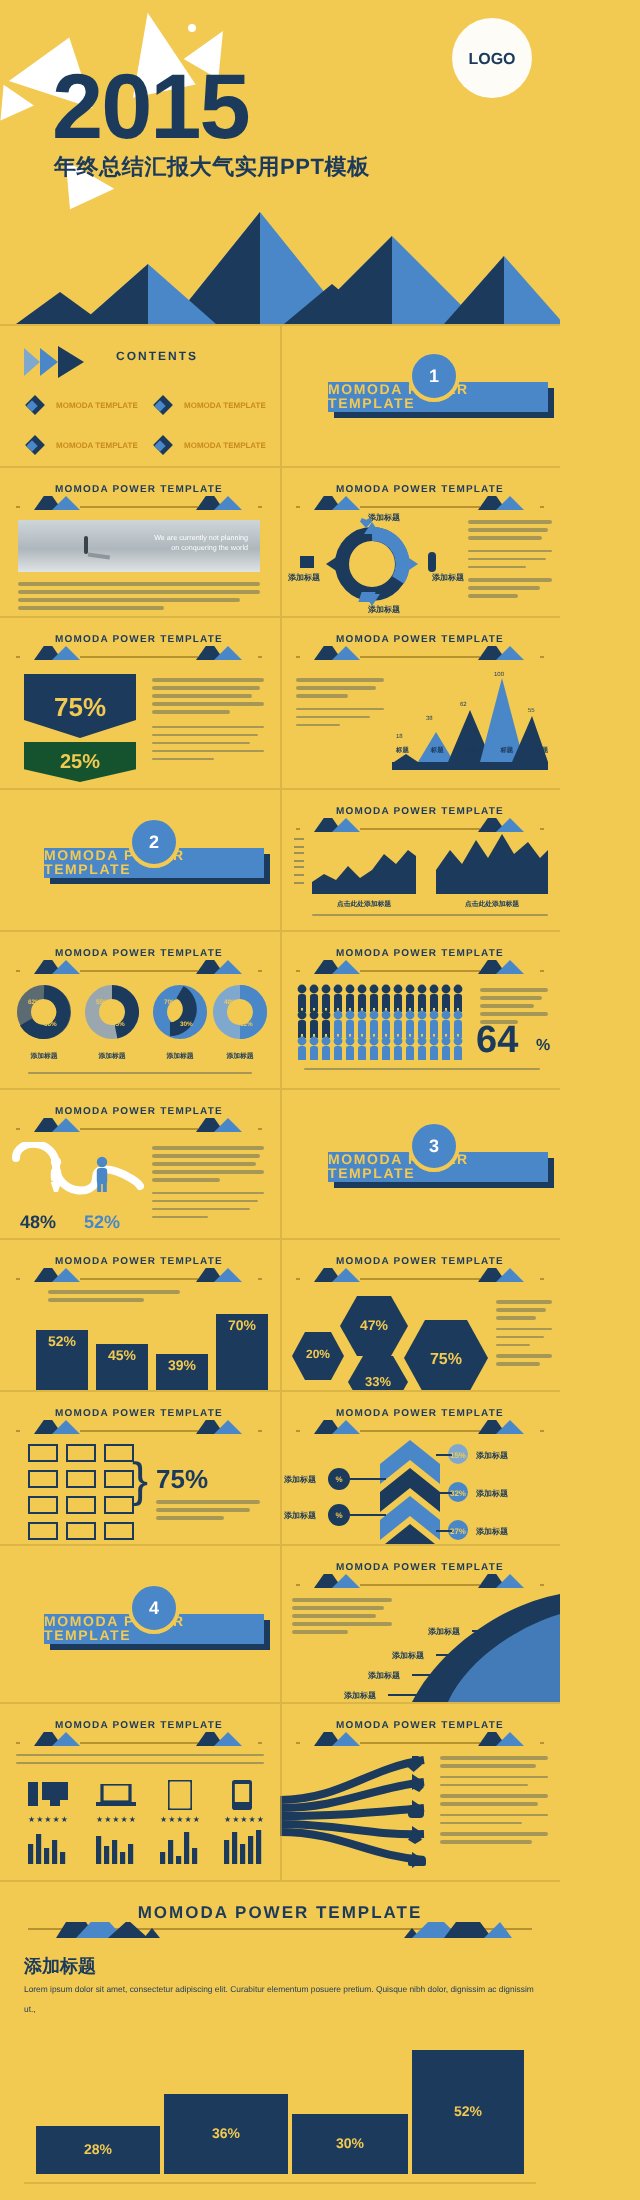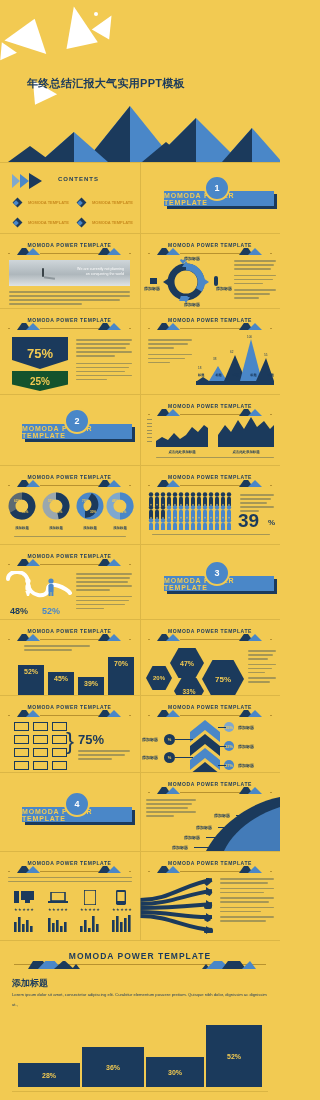--- a/index.html
+++ b/index.html
@@ -57,20 +57,24 @@
 <div class="deck">
 
   <div class="slide cover">
     <div class="tri" style="left:8px;top:18px;border-left:22px solid transparent;border-right:22px solid transparent;border-bottom:30px solid #ffffff;transform:rotate(18deg);"></div>
     <div class="tri" style="left:62px;top:6px;border-left:16px solid transparent;border-right:16px solid transparent;border-bottom:40px solid #ffffff;transform:rotate(-12deg);"></div>
     <div class="tri" style="left:96px;top:14px;border-left:10px solid transparent;border-right:10px solid transparent;border-bottom:22px solid #ffffff;transform:rotate(30deg);"></div>
     <div class="tri" style="left:26px;top:86px;border-left:14px solid transparent;border-right:14px solid transparent;border-bottom:20px solid #ffffff;transform:rotate(-150deg);"></div>
     <div class="tri" style="left:0px;top:44px;border-left:9px solid transparent;border-right:9px solid transparent;border-bottom:16px solid #ffffff;transform:rotate(95deg);"></div>
     <div style="position:absolute;left:94px;top:12px;width:4px;height:4px;background:#fff;border-radius:50%;"></div>
 
+    <div class="logo">
+      <span>LOGO</span>
+    </div>
+    <div class="year">2015</div>
     <div class="sub">年终总结汇报大气实用PPT模板</div>
 
     <svg class="mts" viewBox="0 0 280 60" preserveAspectRatio="none">
       <polygon points="130,4 175,60 85,60" fill="#4A87C8"></polygon>
       <polygon points="130,4 130,60 85,60" fill="#1B3A5C"></polygon>
       <polygon points="196,16 240,60 152,60" fill="#4A87C8"></polygon>
       <polygon points="196,16 196,60 152,60" fill="#1B3A5C"></polygon>
       <polygon points="252,26 282,60 222,60" fill="#4A87C8"></polygon>
       <polygon points="252,26 252,60 222,60" fill="#1B3A5C"></polygon>
       <polygon points="74,30 108,60 40,60" fill="#4A87C8"></polygon>
@@ -647,21 +651,21 @@
           </g>
       </g>
     </svg>
     <div class="lines" style="left:100px;top:28px;width:34px;">
       <div class="ln" style="width:100%"></div>
         <div class="ln" style="width:92%"></div>
         <div class="ln" style="width:80%"></div>
       <div class="ln" style="width:100%"></div>
         <div class="ln" style="width:55%"></div>
     </div>
-    <div style="position:absolute;left:98px;top:45px;font-size:19px;font-weight:bold;color:#1B3A5C;line-height:1;">39</div>
+    <div style="position:absolute;left:98px;top:45px;font-size:19px;font-weight:bold;color:#1B3A5C;line-height:1;">64</div>
     <div style="position:absolute;left:128px;top:52px;font-size:8px;font-weight:bold;color:#1B3A5C;">%</div>
     <div class="lines" style="left:12px;top:68px;width:118px;">
         <div class="ln" style="width:100%;height:1px"></div>
       </div>
   </div>
   <div class="sep-v" style="left:139.5px;top:466px;height:78px;"></div>
   <div class="sep-h" style="top:544px;"></div>
 
   <div class="slide" style="left:0;top:545px;width:139px;height:74px;">
     <div class="band">

